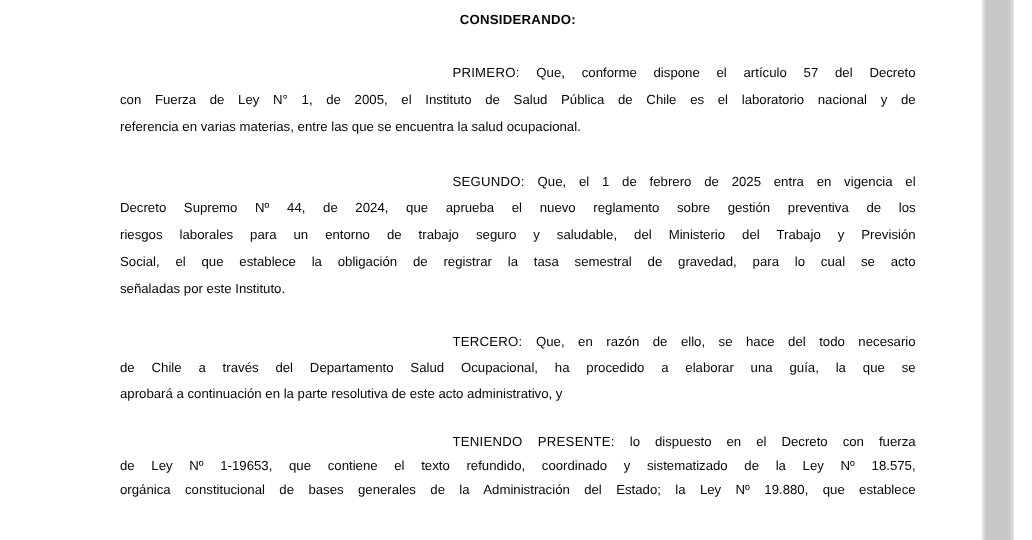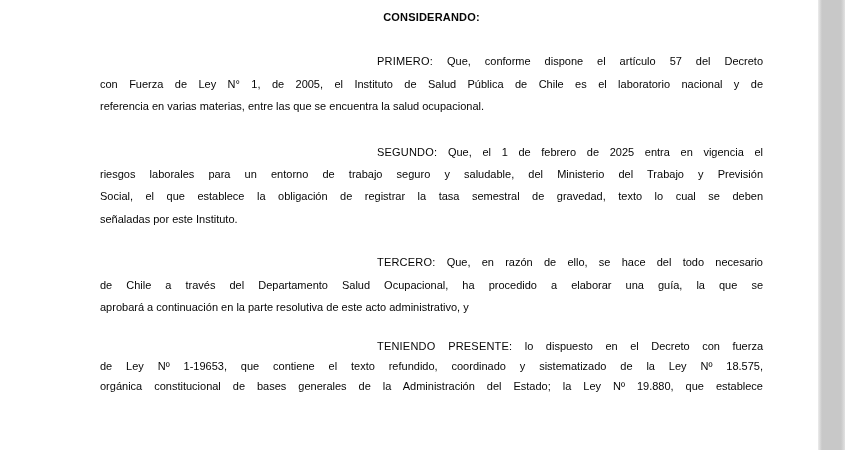--- a/index.html
+++ b/index.html
@@ -67,22 +67,23 @@
   <div class="text-block" data-name="document-text">
     <div class="heading" data-name="section-heading">CONSIDERANDO:</div>
     <div data-name="paragraphs">
         <div class="para" data-name="paragraph-primero">
           <div class="line first" data-name="text-line"><b data-name="paragraph-lead">PRIMERO:</b> Que, conforme dispone el artículo 57 del Decreto</div>
           <div class="line" data-name="text-line">con Fuerza de Ley N° 1, de 2005, el Instituto de Salud Pública de Chile es el laboratorio nacional y de</div>
           <div class="line para-last" data-name="text-line">referencia en varias materias, entre las que se encuentra la salud ocupacional.</div>
         </div>
         <div class="para" data-name="paragraph-segundo">
           <div class="line first" data-name="text-line"><b data-name="paragraph-lead">SEGUNDO:</b> Que, el 1 de febrero de 2025 entra en vigencia el</div>
+          <div class="line" data-name="text-line">Decreto Supremo Nº 44, de 2024, que aprueba el nuevo reglamento sobre gestión preventiva de los</div>
           <div class="line" data-name="text-line">riesgos laborales para un entorno de trabajo seguro y saludable, del Ministerio del Trabajo y Previsión</div>
-          <div class="line" data-name="text-line">Social, el que establece la obligación de registrar la tasa semestral de gravedad, texto lo cual se deben</div>
+          <div class="line" data-name="text-line">Social, el que establece la obligación de registrar la tasa semestral de gravedad, para lo cual se acto</div>
           <div class="line para-last" data-name="text-line">señaladas por este Instituto.</div>
         </div>
         <div class="para" data-name="paragraph-tercero">
           <div class="line first" data-name="text-line"><b data-name="paragraph-lead">TERCERO:</b> Que, en razón de ello, se hace del todo necesario</div>
           <div class="line" data-name="text-line">de Chile a través del Departamento Salud Ocupacional, ha procedido a elaborar una guía, la que se</div>
           <div class="line para-last" data-name="text-line">aprobará a continuación en la parte resolutiva de este acto administrativo, y</div>
         </div>
         <div class="para" data-name="paragraph-teniendo-presente">
           <div class="line first" data-name="text-line"><b data-name="paragraph-lead">TENIENDO PRESENTE:</b> lo dispuesto en el Decreto con fuerza</div>
           <div class="line" data-name="text-line">de Ley Nº 1-19653, que contiene el texto refundido, coordinado y sistematizado de la Ley Nº 18.575,</div>

